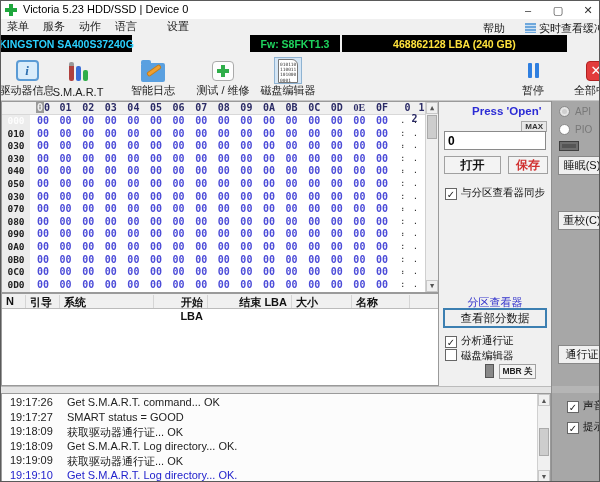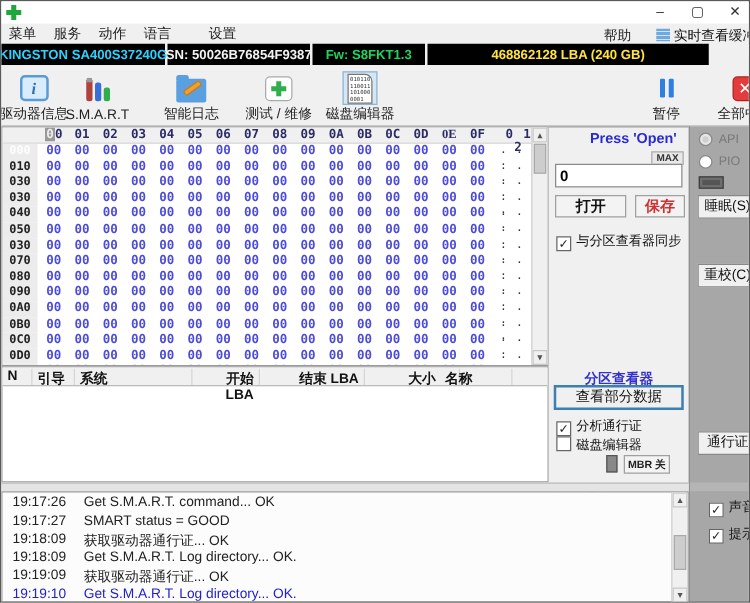--- a/index.html
+++ b/index.html
@@ -86,41 +86,41 @@
   .sbarrow { position:absolute; left:0; width:12px; height:12px; background:#f0f0f0; border:1px solid #c8c8c8;
              font-size:7px; line-height:11px; text-align:center; color:#555; }
   .sbthumb { position:absolute; left:1px; width:10px; background:#cdcdcd; border:1px solid #aaa; }
 
   
   #tablepanel { position:absolute; left:0; top:292px; width:438px; height:93px; background:#fff; border:1px solid #9a9a9a; }
   #thead { position:absolute; left:0; top:0; width:436px; height:15px; background:#f0f0f0; border-bottom:1px solid #bbb; }
   .th { position:absolute; top:1px; font-size:11px; font-weight:bold; color:#111; border-right:1px solid #d5d5d5; height:13px; padding:0 4px; }
   #th-0 { left:0; width:24px; }  #th-1 { left:24px; width:34px; } #th-2 { left:58px; width:94px; }
   #th-3 { left:152px; width:54px; text-align:right; } #th-4 { left:206px; width:84px; text-align:right; }
-  #th-5 { left:306px; width:60px; text-align:center; } #th-6 { left:350px; width:58px; }
+  #th-5 { left:290px; width:60px; text-align:left; } #th-6 { left:350px; width:58px; }
 
   
   #openpanel { position:absolute; left:438px; top:100px; width:112px; height:192px; background:#f0f0f0; border-top:1px solid #9a9a9a; }
   #press-open { position:absolute; left:5px; top:3px; color:#2b2bd5; font-weight:bold; font-size:11.5px;margin-left:28px; }
   #max-btn { position:absolute; right:4px; top:19px; font-size:8px; font-weight:bold; background:#e8e8e8;
              border:1px solid #aaa; padding:0 3px; color:#333; }
   #lba-input { position:absolute; left:5px; top:29px; width:102px; height:19px; background:#fff; border:1px solid #8a8a8a;
                font-weight:bold; font-size:12px; padding:2px 3px; color:#000; }
   .pbtn { position:absolute; top:54px; height:18px; background:#f3f3f3; border:1px solid #a0a0a0;
           font-weight:bold; font-size:12px; text-align:center; line-height:16px; }
   #btn-open { left:5px; width:57px; color:#111; }
   #btn-save { left:69px; width:40px; color:#d03030; }
   .cbrow { position:absolute; white-space:nowrap; font-size:10.5px; color:#111; }
   .cb { display:inline-block; width:12px; height:12px; background:#fff; border:1px solid #666;
         font-size:10px; line-height:11px; text-align:center; vertical-align:-2px; margin-right:4px; color:#222; }
   #cb-sync { left:6px; top:84px; }
 
   
   #pvpanel { position:absolute; left:438px; top:292px; width:112px; height:93px; background:#f0f0f0; }
-  #pv-title { position:absolute; left:0; top:2px; width:100%; text-align:center; color:#3333cc; font-weight:bold; font-size:11px; }
+  #pv-title { position:absolute; left:0; top:2px; width:100%; text-align:center; color:#3333cc; font-weight:normal; font-size:11px; }
   #pv-view { position:absolute; left:4px; top:15px; width:104px; height:20px; background:#f0f0f0;
              border:2px solid #3c7fb1; font-size:11.5px; text-align:center; line-height:16px; color:#111; }
   #cb-analyze { left:6px; top:41px; }
   #cb-names { left:6px; top:56px; }
   .mbtn { position:absolute; top:71px; height:15px; background:#f3f3f3; border:1px solid #a0a0a0;
           font-size:8.5px; font-weight:bold; text-align:center; line-height:13px; color:#222; }
   #mbr-on { left:5px; width:37px;margin-top:26px; } #mbr-off { left:60px; width:37px; }
   #mbr-led { position:absolute; left:46px; top:71px; width:9px; height:14px; background:#888; border:1px solid #555; }
 
   
@@ -150,36 +150,36 @@
 </head>
 <body>
 
 <div id="win">
 
   <div id="titlebar">
     <div id="app-icon">
         <i class="ph"></i>
         <i class="pv"></i>
       </div>
+    <div id="title-text">Victoria 5.23 HDD/SSD | Device 0</div>
     <div class="winctl" id="btn-min">–</div>
     <div class="winctl" id="btn-max">▢</div>
     <div class="winctl" id="btn-close">✕</div>
   </div>
 
   <div id="menubar">
     <span id="menu-items"><span class="menu-item">菜单</span><span class="menu-item">服务</span><span class="menu-item">动作</span><span class="menu-item">语言</span><span class="menu-item">设置</span></span>
     <span class="menu-item" id="menu-help">帮助</span>
     <span id="viewbuf">
       <i id="viewbuf-icon"></i><span>实时查看缓冲区</span>
     </span>
   </div>
 
   <div id="drivebar">
     <div class="dseg" id="seg-model">KINGSTON SA400S37240G</div>
-    <div class="dseg" id="seg-sn">SN: 50026B76854F9387</div>
     <div class="dseg" id="seg-fw">Fw: S8FKT1.3</div>
     <div class="dseg" id="seg-lba">468862128 LBA (240 GB)</div>
   </div>
 
   <div id="toolbar">
     <div class="tbtn" id="tb-0">
       <div class="ticon">
           <div class="ic-info">i</div>
         </div>
       <div class="lbl">驱动器信息</div>

